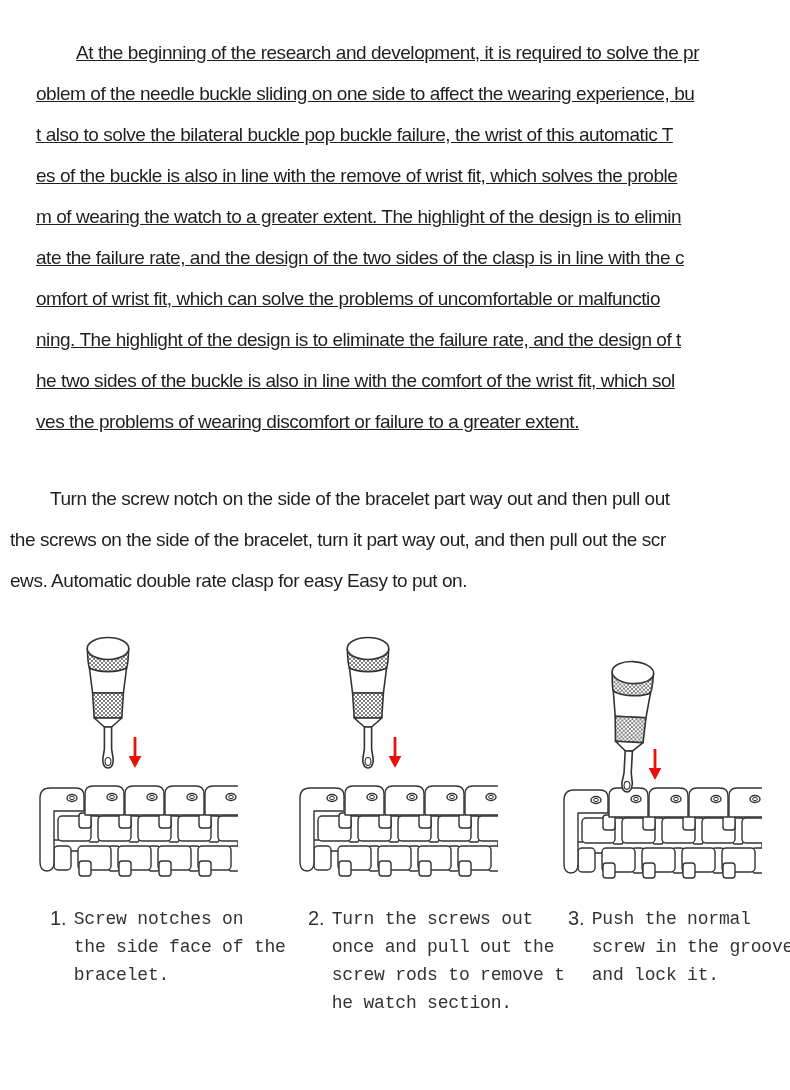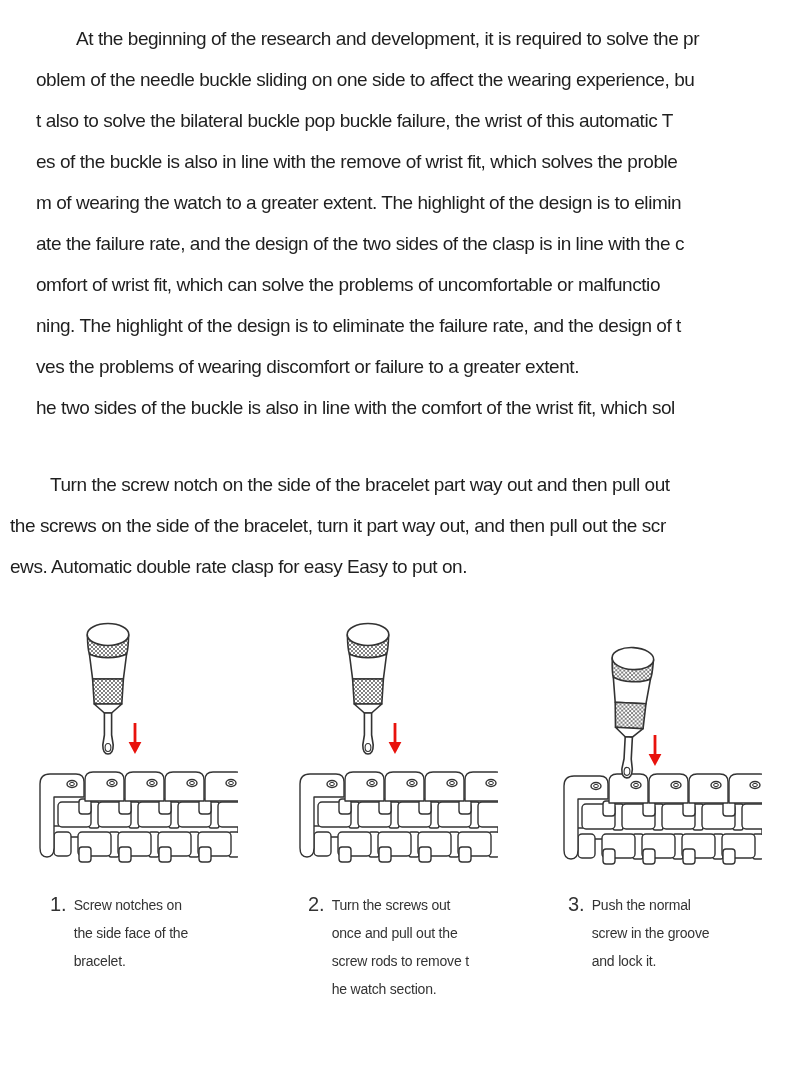--- a/index.html
+++ b/index.html
@@ -10,39 +10,39 @@
     --arrow-red:#e8120c;
   }
   html,body{margin:0;padding:0;}
   body{
     width:790px;height:1090px;
     background:var(--background);
     font-family:"Liberation Sans",sans-serif;
     overflow:hidden;position:relative;
   }
   .text-block{margin:0 36px;color:var(--body-text);}
-  #intro{padding-top:18px;}
+  #intro{padding-top:32px;text-decoration:underline;}
   #instructions{margin-top:36px;margin-left:10px;}
   .body-line{font-size:19px;line-height:41px;letter-spacing:-0.45px;white-space:nowrap;}
   .body-line.indent{padding-left:40px;}
 
   .figures-row{display:flex;margin-top:30px;}
   .col{width:235px;flex:0 0 auto;}
   .col:nth-child(1){margin-left:30px;}
   .col:nth-child(2){margin-left:25px;}
   .col:nth-child(3){margin-left:15px;}
   figure{margin:0;padding:0;}
   .figure-svg{display:block;}
 
   .caption{display:flex;margin-top:16px;color:var(--caption-text);}
   .col:nth-child(1) .caption{padding-left:20px;}
   .col:nth-child(2) .caption{padding-left:18px;}
   .col:nth-child(3) .caption{padding-left:28px;}
   .cap-num{font-size:20px;line-height:27px;margin-right:7px;flex:0 0 auto;}
-  .cap-line{font-size:14px;line-height:28px;letter-spacing:-0.2px;white-space:nowrap;}
+  .cap-line{font-size:18px;line-height:28px;letter-spacing:-0.2px;white-space:nowrap;font-family:Liberation Mono, monospace;}
   .defs-holder{position:absolute;width:0;height:0;overflow:hidden;}
 </style>
 </head>
 <body>
 
 <svg class="defs-holder" aria-hidden="true">
   <defs>
     <pattern id="knurl" patternUnits="userSpaceOnUse" width="4" height="4">
       <rect width="4" height="4" fill="#ffffff"></rect>
       <path d="M0 0 L4 4 M4 0 L0 4" stroke="#4a4a4a" stroke-width="0.7"></path>
@@ -128,22 +128,22 @@
 
   <section id="intro" class="text-block">
       <div class="body-line indent">At the beginning of the research and development, it is required to solve the pr</div>
       <div class="body-line">oblem of the needle buckle sliding on one side to affect the wearing experience, bu</div>
       <div class="body-line">t also to solve the bilateral buckle pop buckle failure, the wrist of this automatic T</div>
       <div class="body-line">es of the buckle is also in line with the remove of wrist fit, which solves the proble</div>
       <div class="body-line">m of wearing the watch to a greater extent. The highlight of the design is to elimin</div>
       <div class="body-line">ate the failure rate, and the design of the two sides of the clasp is in line with the c</div>
       <div class="body-line">omfort of wrist fit, which can solve the problems of uncomfortable or malfunctio</div>
       <div class="body-line">ning. The highlight of the design is to eliminate the failure rate, and the design of t</div>
+      <div class="body-line">he two sides of the buckle is also in line with the comfort of the wrist fit, which sol</div>
       <div class="body-line">ves the problems of wearing discomfort or failure to a greater extent.</div>
-      <div class="body-line">he two sides of the buckle is also in line with the comfort of the wrist fit, which sol</div>
     </section>
 
   <section id="instructions" class="text-block">
       <div class="body-line indent">Turn the screw notch on the side of the bracelet part way out and then pull out</div>
       <div class="body-line">the screws on the side of the bracelet, turn it part way out, and then pull out the scr</div>
       <div class="body-line">ews. Automatic double rate clasp for easy Easy to put on.</div>
     </section>
 
   <section class="figures-row">
 

